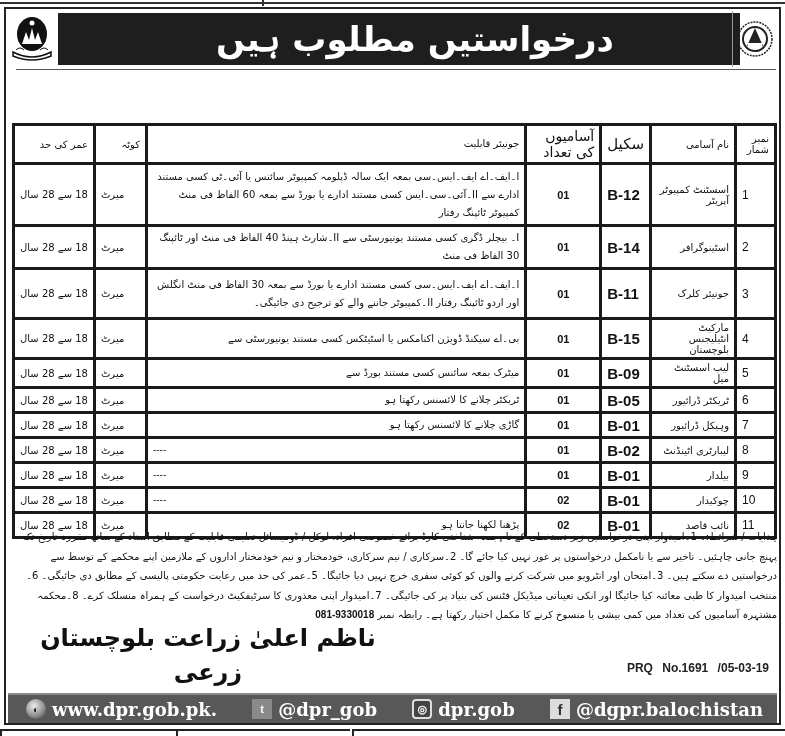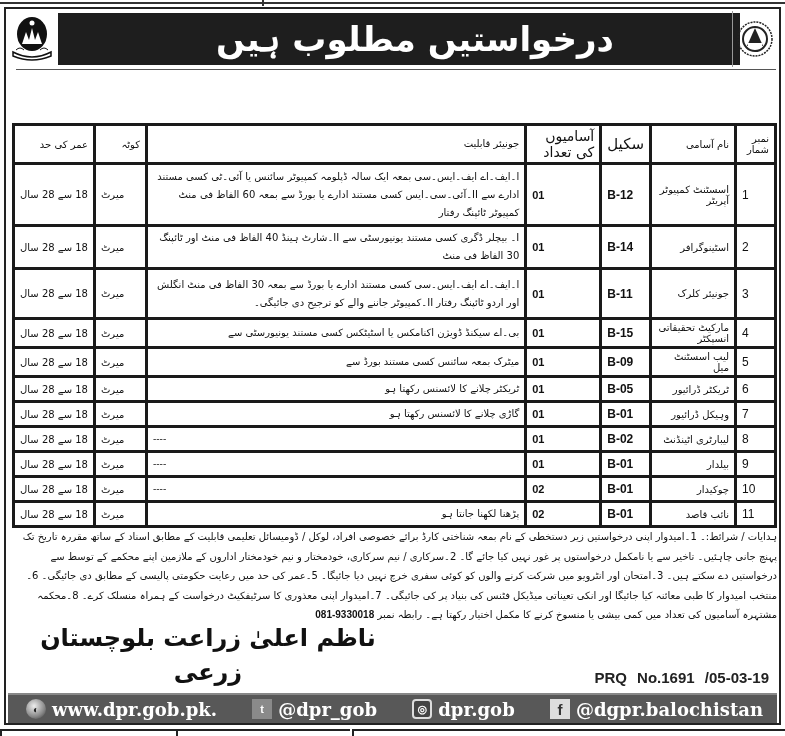--- a/index.html
+++ b/index.html
@@ -22,36 +22,36 @@
   
   .intro { position: absolute; left: 6px; top: 62px; width: 765px; direction: rtl; text-align: right; font-size: 10px; line-height: 19px; }
 
   
   .jobs-table { position: absolute; left: 6px; top: 114px; width: 765px; border-collapse: collapse; direction: rtl; font-size: 10px; }
   .jobs-table th, .jobs-table td { border: 3px solid #1a1a1a; padding: 2px 5px; vertical-align: middle; }
   .jobs-table th { font-weight: normal; text-align: right; height: 30px; font-size: 10px; }
   .jobs-table td { height: 24px; }
   .c-no { width: 40px; text-align: left !important; font-family: "Liberation Sans", sans-serif; font-size: 12px; }
   .c-name { width: 85px; text-align: right; }
-  .c-scale { width: 45px; text-align: left !important; font-family: "Liberation Sans", sans-serif; font-weight: bold; font-size: 12px; direction: ltr; white-space: nowrap; }
-  .c-count { width: 75px; text-align: left; font-family: "Liberation Sans", sans-serif; font-weight: bold; font-size: 11px; }
+  .c-scale { width: 45px; text-align: left !important; font-family: "Liberation Sans", sans-serif; font-weight: bold; font-size: 15px; direction: ltr; white-space: nowrap; }
+  .c-count { width: 75px; text-align: center; font-family: "Liberation Sans", sans-serif; font-weight: bold; font-size: 11px; }
   .c-qual { text-align: right; line-height: 18px; }
   .c-quota { width: 52px; text-align: left; }
   .c-age { width: 78px; text-align: right; white-space: nowrap; }
   .dash { font-family: "Liberation Sans", sans-serif; text-align: left; direction: ltr; color: #333; }
 
   
   .instructions { position: absolute; left: 6px; top: 518px; width: 765px; direction: rtl; text-align: right; font-size: 10px; line-height: 19.5px; }
   .contact-num { font-family: "Liberation Sans", sans-serif; font-weight: bold; direction: ltr; unicode-bidi: embed; }
 
   
   .signature { position: absolute; left: 12px; top: 612px; width: 380px; direction: rtl; text-align: center; font-weight: bold; }
   .sig-line1 { font-size: 24px; line-height: 34px; }
   .sig-line2 { font-size: 22px; line-height: 32px; }
-  .prq { position: absolute; right: 10px; top: 652px; font-family: "Liberation Sans", sans-serif; font-weight: bold; font-size: 15px; color: #222; word-spacing: 6px; margin-top: 8px; }
+  .prq { position: absolute; right: 10px; top: 652px; font-family: "Liberation Sans", sans-serif; font-weight: bold; font-size: 12px; color: #222; word-spacing: 6px; }
 
   
   .footer-bar { position: absolute; left: 2px; top: 684px; width: 769px; height: 30px; background: #585858; border-top: 2px solid #888; display: flex; align-items: center; justify-content: space-between; padding: 0 14px 0 18px; color: #ffffff; font-family: "DejaVu Serif", serif; font-weight: bold; font-size: 18px; }
   .social { display: flex; align-items: center; gap: 6px; }
   .social-icon { width: 20px; height: 20px; display: inline-flex; align-items: center; justify-content: center; font-family: "Liberation Sans", sans-serif; font-size: 13px; font-weight: bold; }
   .ic-globe { border-radius: 50%; background: radial-gradient(circle at 40% 35%, #eee, #888 60%, #333); color: #222; font-size: 10px; }
   .ic-twitter { background: #8a8a8a; color: #fff; font-size: 11px; }
   .ic-insta { border: 2px solid #ddd; border-radius: 4px; background: #444; color: #fff; font-size: 11px; }
   .ic-fb { background: #ddd; color: #333; font-size: 15px; }
 
@@ -126,21 +126,21 @@
         <td class="c-no">3</td>
         <td class="c-name">جونیئر کلرک</td>
         <td class="c-scale">B-11</td>
         <td class="c-count">01</td>
         <td class="c-qual">ا۔ایف۔اے ایف۔ایس۔سی کسی مستند ادارے یا بورڈ سے بمعہ 30 الفاظ فی منٹ انگلش اور اردو ٹائپنگ رفتار II۔کمپیوٹر جاننے والے کو ترجیح دی جائیگی۔</td>
         <td class="c-quota">میرٹ</td>
         <td class="c-age">18 سے 28 سال</td>
       </tr>
       <tr>
         <td class="c-no">4</td>
-        <td class="c-name">مارکیٹ تحقیقاتی انسپکٹر</td>
+        <td class="c-name">مارکیٹ انٹیلیجنس بلوچستان</td>
         <td class="c-scale">B-15</td>
         <td class="c-count">01</td>
         <td class="c-qual">بی۔اے سیکنڈ ڈویژن اکنامکس یا اسٹیٹکس کسی مستند یونیورسٹی سے</td>
         <td class="c-quota">میرٹ</td>
         <td class="c-age">18 سے 28 سال</td>
       </tr>
       <tr>
         <td class="c-no">5</td>
         <td class="c-name">لیب اسسٹنٹ میل</td>
         <td class="c-scale">B-09</td>

